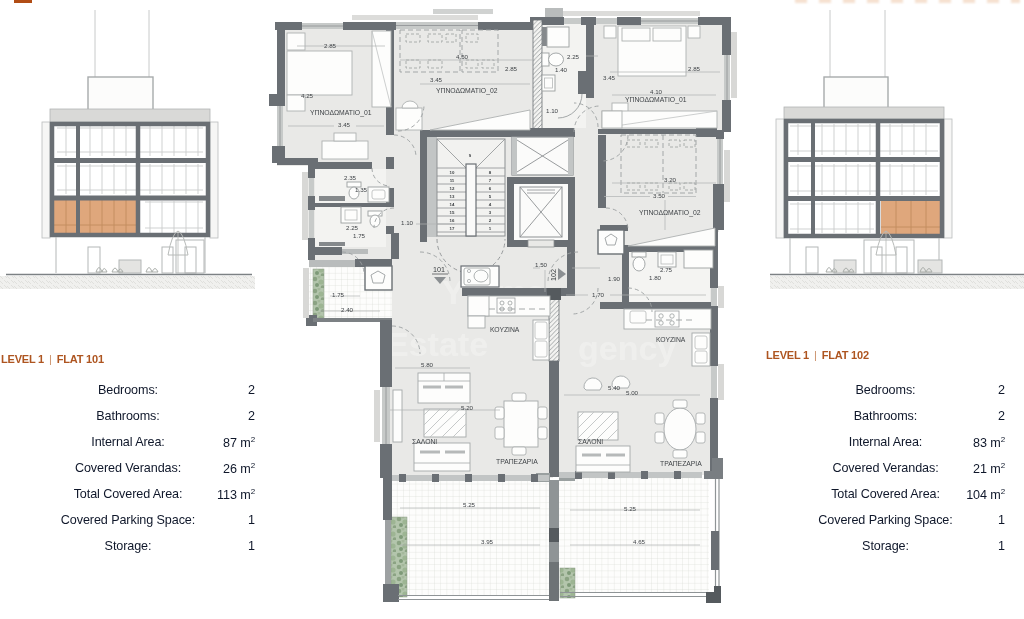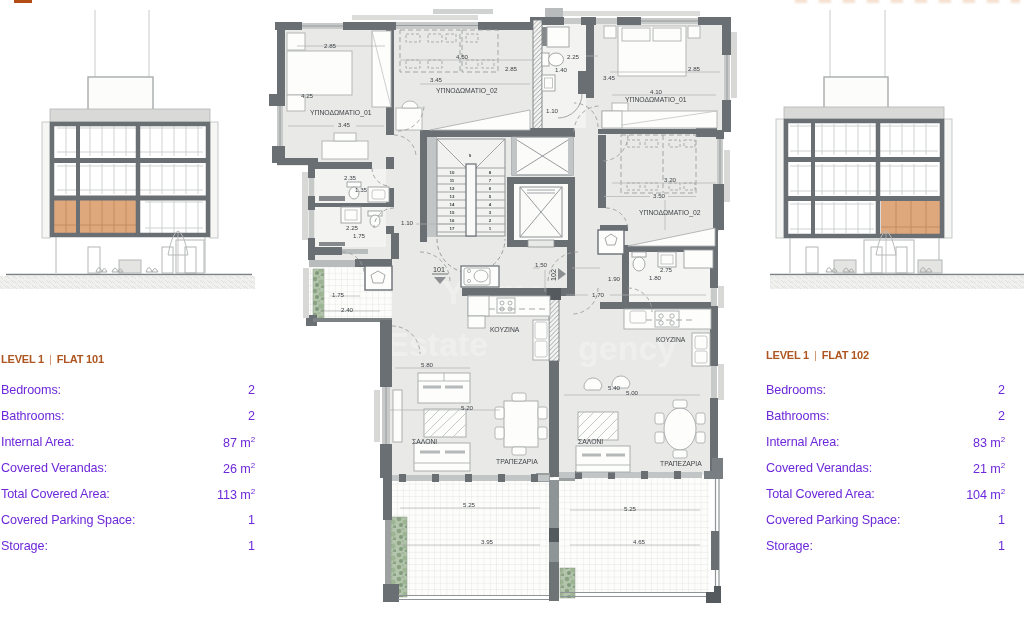--- a/index.html
+++ b/index.html
@@ -1,20 +1,20 @@
 <!DOCTYPE html>
 <html><head>
 <meta charset="utf-8">
 <style>
   html,body{margin:0;padding:0;background:#ffffff;}
   #page{position:relative;width:1024px;height:619px;background:#ffffff;overflow:hidden;font-family:"Liberation Sans",sans-serif;}
   .panel{position:absolute;width:256px;}
   .ptitle{font-size:11px;font-weight:bold;color:#ae5520;letter-spacing:-0.2px;white-space:nowrap;}
   .ptitle .sep{color:#c98d66;font-weight:normal;padding:0 5px;}
-  .prow{position:absolute;left:0;right:0;font-size:12.6px;color:#6d28d9;letter-spacing:-0.1px;}
+  .prow{position:absolute;left:0;right:0;font-size:12.6px;color:#0f172a;letter-spacing:-0.1px;text-align:center;}
   .prow .val{position:absolute;right:0;top:0;}
   sup{font-size:8px;}
 </style>
 </head>
 <body>
 <div id="page">
 
 <div style="position:absolute;left:14px;top:0;width:18px;height:3px;background:#b14d15;"></div>
 
 <div style="position:absolute;left:795px;top:-2px;width:225px;height:5px;opacity:0.55;background:repeating-linear-gradient(90deg,#efc9ab 0 12px,#ffffff 12px 24px);filter:blur(1.3px);"></div>

